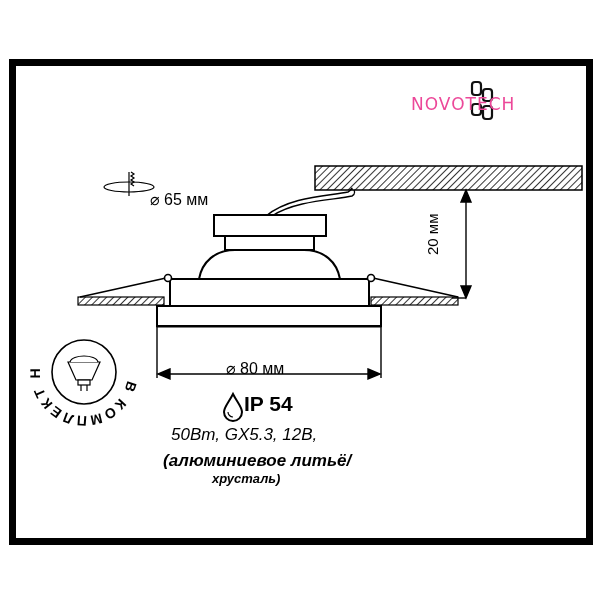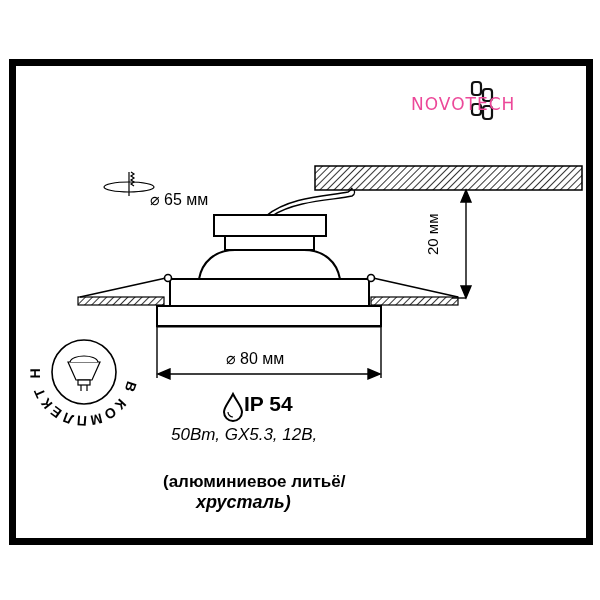--- a/index.html
+++ b/index.html
@@ -2,26 +2,26 @@
 <html><head>
   <meta charset="utf-8">
   <style>
     html, body { margin: 0; padding: 0; background: #ffffff; }
     body { width: 600px; height: 600px; position: relative; overflow: hidden; font-family: "Liberation Sans", sans-serif; }
     .frame { position: absolute; left: 9px; top: 59px; width: 570px; height: 472px; border: 7px solid #000; box-sizing: content-box; }
     svg.diagram { position: absolute; left: 0; top: 0; }
     .logo { position: absolute; left: 411px; top: 94px; font-family: "DejaVu Sans", sans-serif; font-size: 17px; letter-spacing: 1px; color: #ec4899; }
     .t { position: absolute; color: #000; white-space: nowrap; }
     .dim65 { left: 150px; top: 190px; font-size: 16px; }
-    .dim80 { left: 226px; top: 349px; font-size: 16px; }
+    .dim80 { left: 226px; top: 359px; font-size: 16px; }
     .dim20 { left: 424px; top: 255px; font-size: 15px; transform: rotate(-90deg); transform-origin: left top; }
     .ip { left: 244px; top: 392px; font-size: 21px; font-weight: bold; text-align: center; }
     .spec1 { left: 171px; top: 425px; font-size: 17px; font-weight: normal; font-style: italic; }
-    .spec2 { left: 163px; top: 472px; font-size: 17px; font-weight: bold; }
-    .spec3 { left: 196px; top: 471px; font-size: 18px; font-weight: bold; font-style: italic; margin-top: 21px; }
+    .spec2 { left: 163px; top: 451px; font-size: 17px; font-weight: bold; font-style: italic; }
+    .spec3 { left: 212px; top: 471px; font-size: 13px; font-weight: bold; font-style: italic; }
   </style>
 </head>
 <body>
 
 <div class="frame"></div>
 
 <svg class="diagram" width="600" height="600" viewBox="0 0 600 600">
   <defs>
     <pattern id="hatch" patternUnits="userSpaceOnUse" width="5" height="5" patternTransform="rotate(45)">
       <line x1="0" y1="0" x2="0" y2="5" stroke="#000" stroke-width="1.6"></line>

